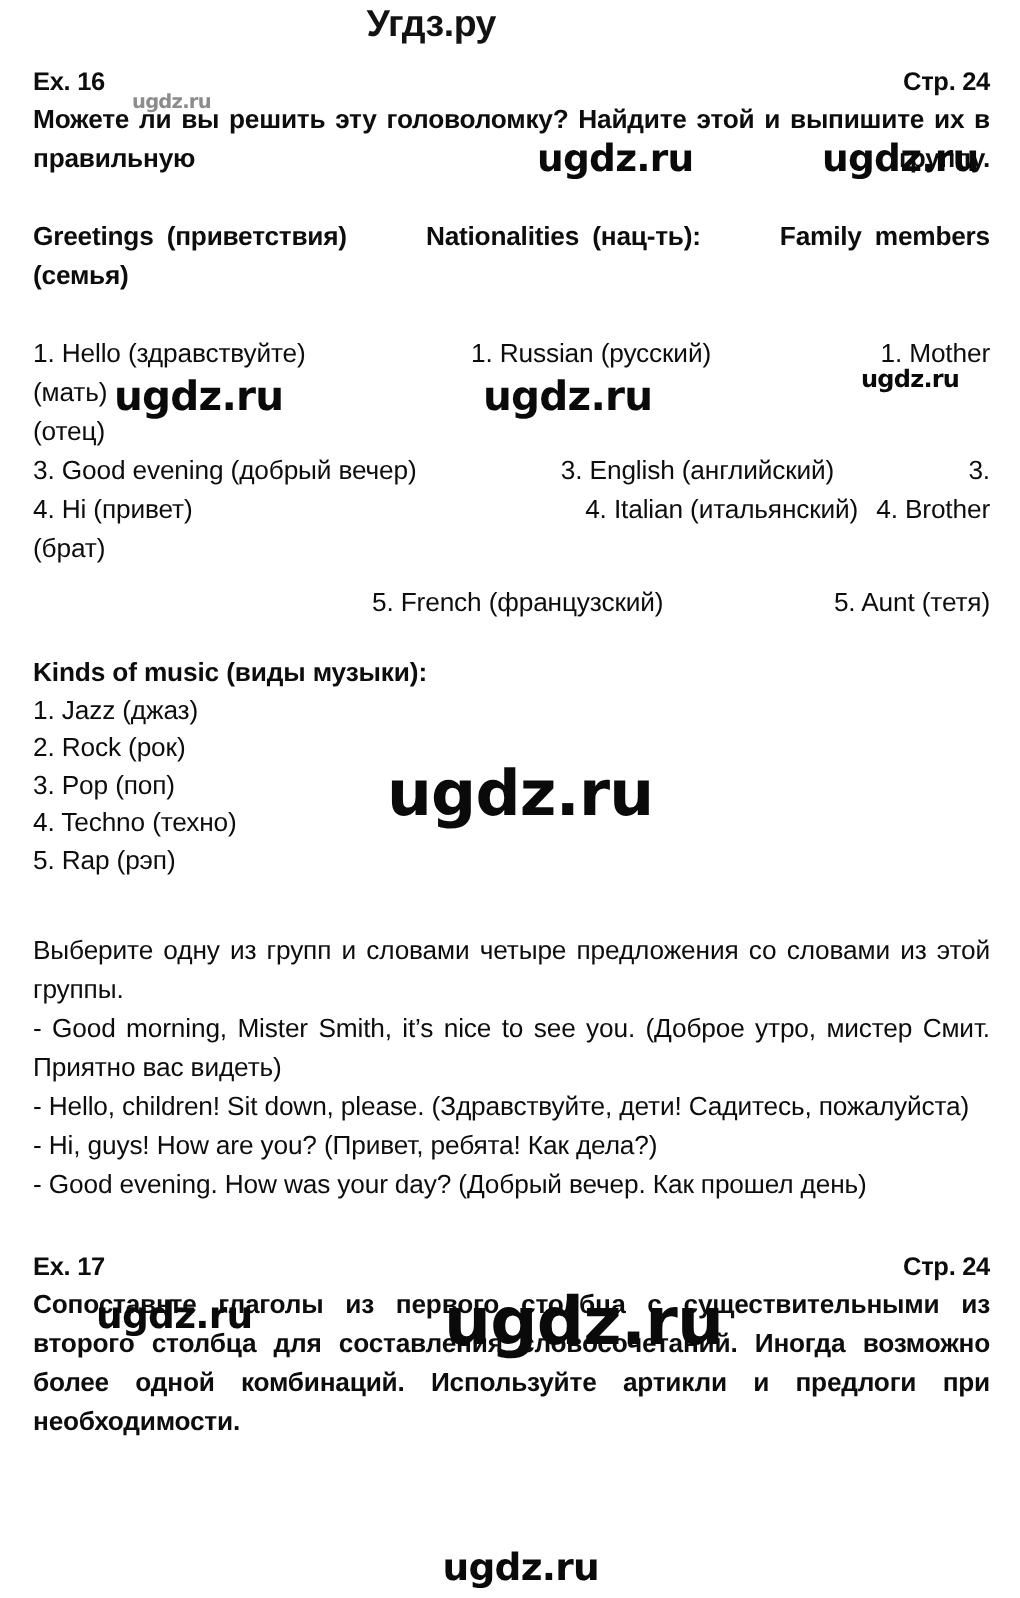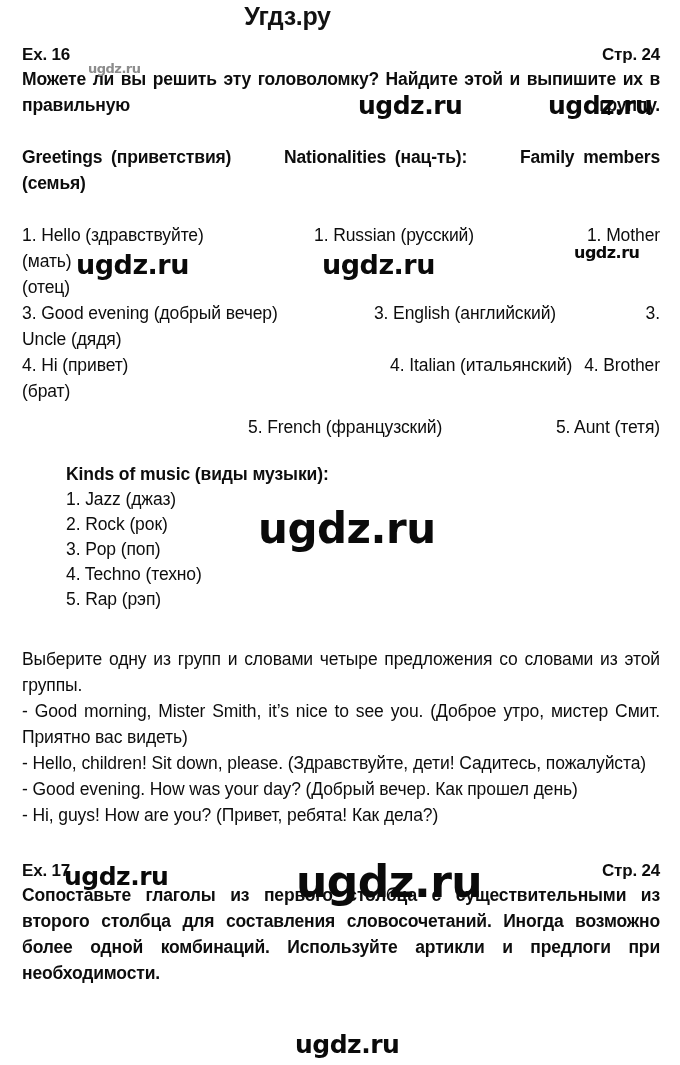--- a/index.html
+++ b/index.html
@@ -108,21 +108,21 @@
 
   .music-block {
     margin: 0;
     font-size: 17.5px;
     line-height: 25px;
     letter-spacing: -0.1px;
   }
   .music-block .mb-title {
     font-weight: 700;
   }
-  .music-block div { white-space: nowrap; margin-left: 44px; }
+  .music-block div { white-space: nowrap; }
 
   .spacer-sm { height: 10px; }
   .spacer-md { height: 22px; }
   .spacer-lg { height: 34px; }
 
   
   .wm {
     position: absolute;
     font-family: "DejaVu Sans", sans-serif;
     font-weight: 700;
@@ -161,23 +161,20 @@
     </div>
 
     <div style="font-size:17.5px;line-height:26px;letter-spacing:-0.1px;">
       <span>(отец)</span>
     </div>
 
     <div class="trio">
       <span class="c1">3. Good evening (добрый вечер)</span>
       <span class="c2" style="text-align:center;">3. English (английский)</span>
       <span class="c3" style="width:44px;flex:0 0 44px;">3.</span>
-    </div>
-    <div style="font-size:17.5px;line-height:26px;letter-spacing:-0.1px;">
-      <span>Uncle (дядя)</span>
     </div>
 
     <div class="trio">
       <span class="c1">4. Hi (привет)</span>
       <span class="c2" style="text-align:right;padding-right:12px;">4. Italian (итальянский)</span>
       <span class="c3">4.    Brother</span>
     </div>
     <div style="font-size:17.5px;line-height:26px;letter-spacing:-0.1px;">
       <span>(брат)</span>
     </div>
@@ -198,22 +195,22 @@
       <div>3. Pop (поп)</div>
       <div>4. Techno (техно)</div>
       <div>5. Rap (рэп)</div>
     </div>
 
     <div class="spacer-lg"></div>
 
     <p class="body last-justified">Выберите одну из групп и словами четыре предложения со словами из этой группы.</p>
     <p class="body">- Good morning, Mister Smith, it’s nice to see you. (Доброе утро, мистер Смит. Приятно вас видеть)</p>
     <p class="body">- Hello, children! Sit down, please. (Здравствуйте, дети! Садитесь, пожалуйста)</p>
+    <p class="body">- Hi, guys! How are you? (Привет, ребята! Как дела?)</p>
     <p class="body">- Good evening. How was your day? (Добрый вечер. Как прошел день)</p>
-    <p class="body">- Hi, guys! How are you? (Привет, ребята! Как дела?)</p>
 
     <div style="height:32px;"></div>
 
     <div class="ex-line">
       <span class="ex-no">Ex. 17</span>
       <span class="ex-page">Стр. 24</span>
     </div>
     <p class="task last-justified">Сопоставьте глаголы из первого столбца с существительными из второго столбца для составления словосочетаний. Иногда возможно более одной комбинаций. Используйте артикли и предлоги при необходимости.</p>
 
   </div>

